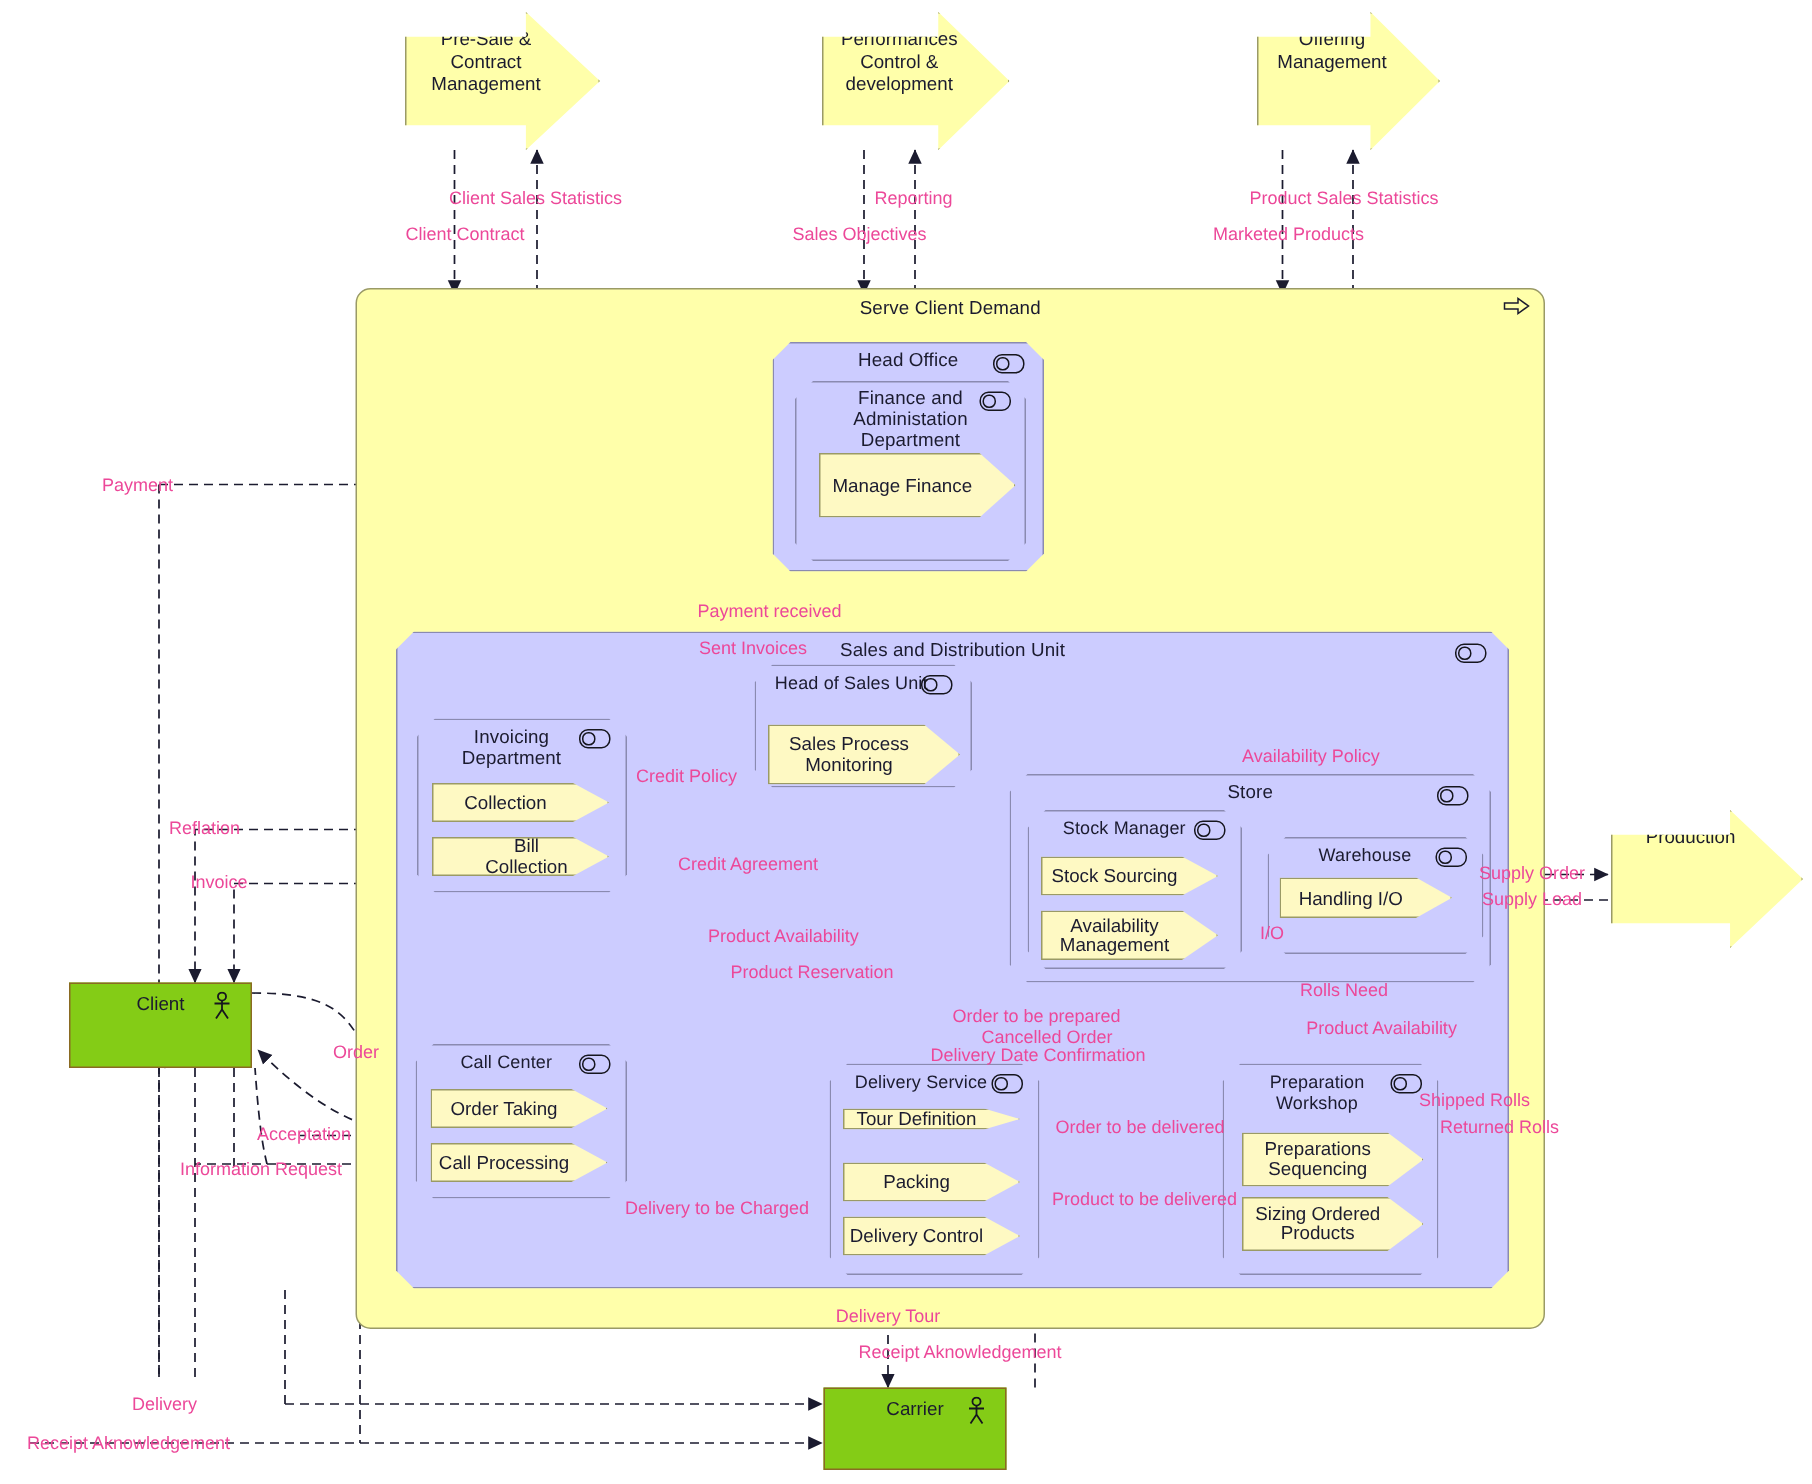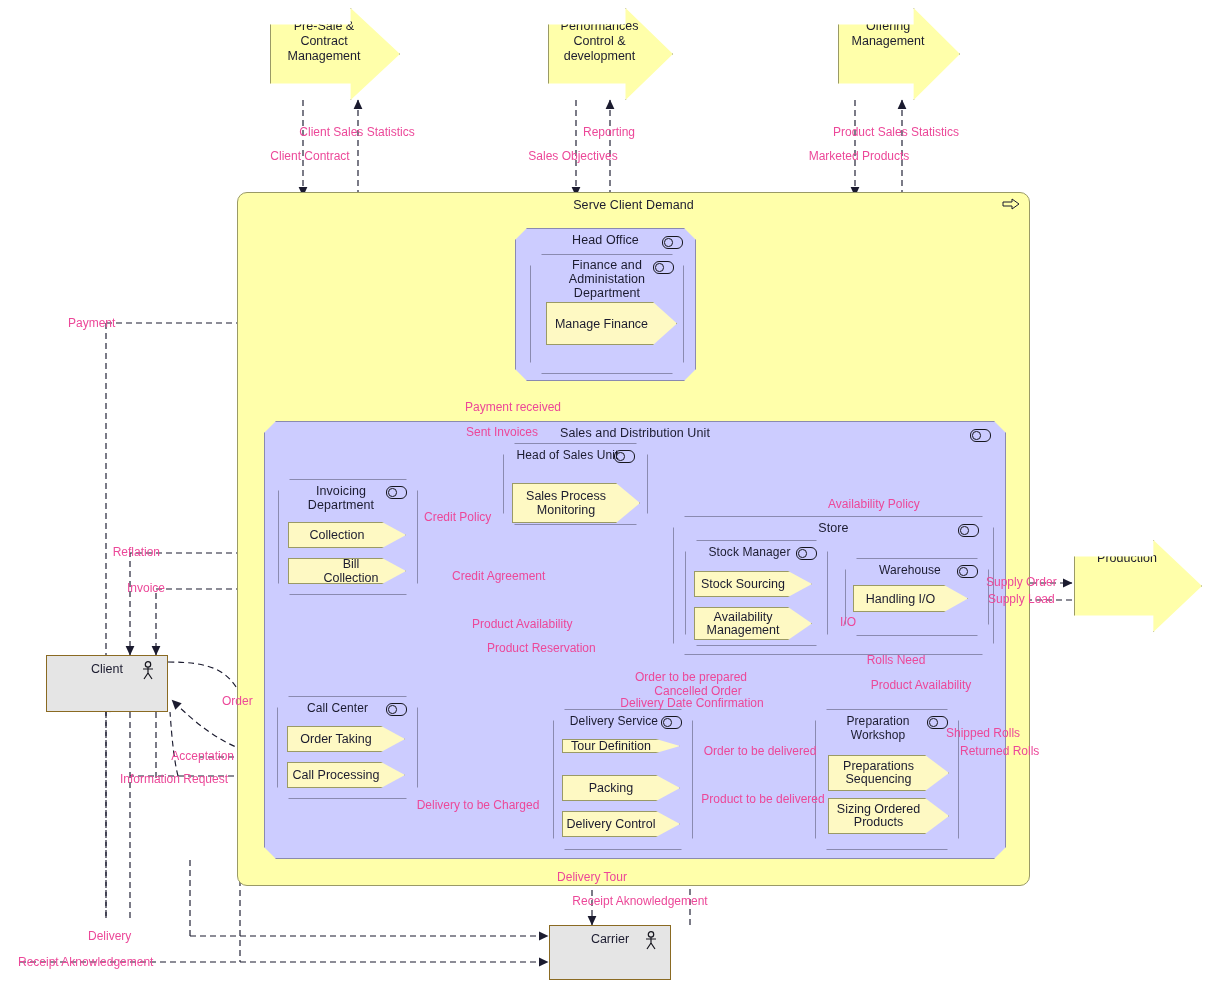--- a/index.html
+++ b/index.html
@@ -53,21 +53,21 @@
     display:flex;align-items:flex-start;justify-content:center;
     text-align:center;font-size:12.5px;line-height:15px;box-sizing:border-box;
   }
   .vsarrow .lbl{padding-top:10px;padding-right:22px;}
   .vsarrow.right{
     clip-path:polygon(0 18%, 62% 18%, 62% 0, 100% 50%, 62% 100%, 62% 82%, 0 82%);
   }
 
   
   .actor{
-    position:absolute;background:#e5e5e5;border:1px solid #8a6a22;
+    position:absolute;background:#84cc16;border:1px solid #8a6a22;
     font-size:12.5px;
   }
   .actor .aname{position:absolute;left:0;right:0;top:6px;text-align:center;}
   .actor-icon{position:absolute;right:12px;top:5px;width:14px;height:20px;}
 
   
   .elabel{
     position:absolute;font-size:12px;line-height:13px;white-space:nowrap;
     background:transparent;color:#ec4899;
   }

